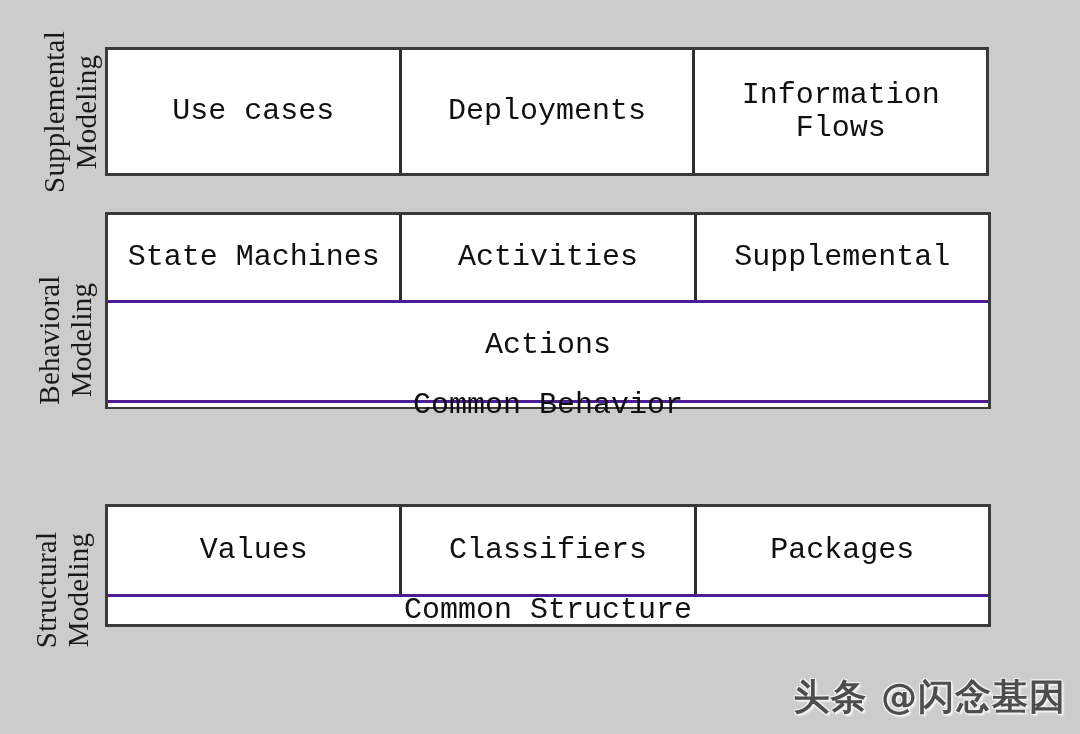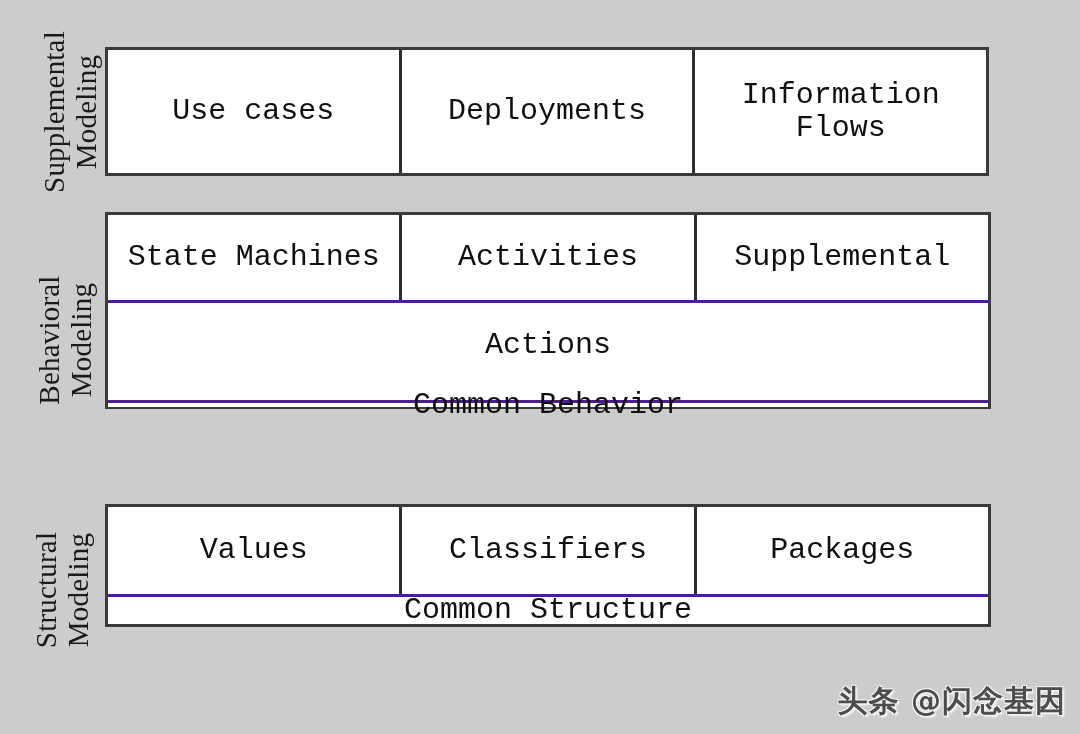--- a/index.html
+++ b/index.html
@@ -139,21 +139,21 @@
     width: 200px;
     height: 100px;
   }
 
   
   #watermark {
     position: absolute;
     right: 14px;
     bottom: 12px;
     font-family: "DejaVu Sans", "Liberation Sans", sans-serif;
-    font-size: 30px;
+    font-size: 36px;
     font-weight: bold;
     color: #4d4d4d;
     text-shadow:
        1px  1px 0 #f2f2f2,
       -1px  1px 0 #f2f2f2,
        1px -1px 0 #f2f2f2,
       -1px -1px 0 #f2f2f2,
        2px  2px 2px rgba(255,255,255,0.85);
     letter-spacing: 1px;
     white-space: nowrap;

